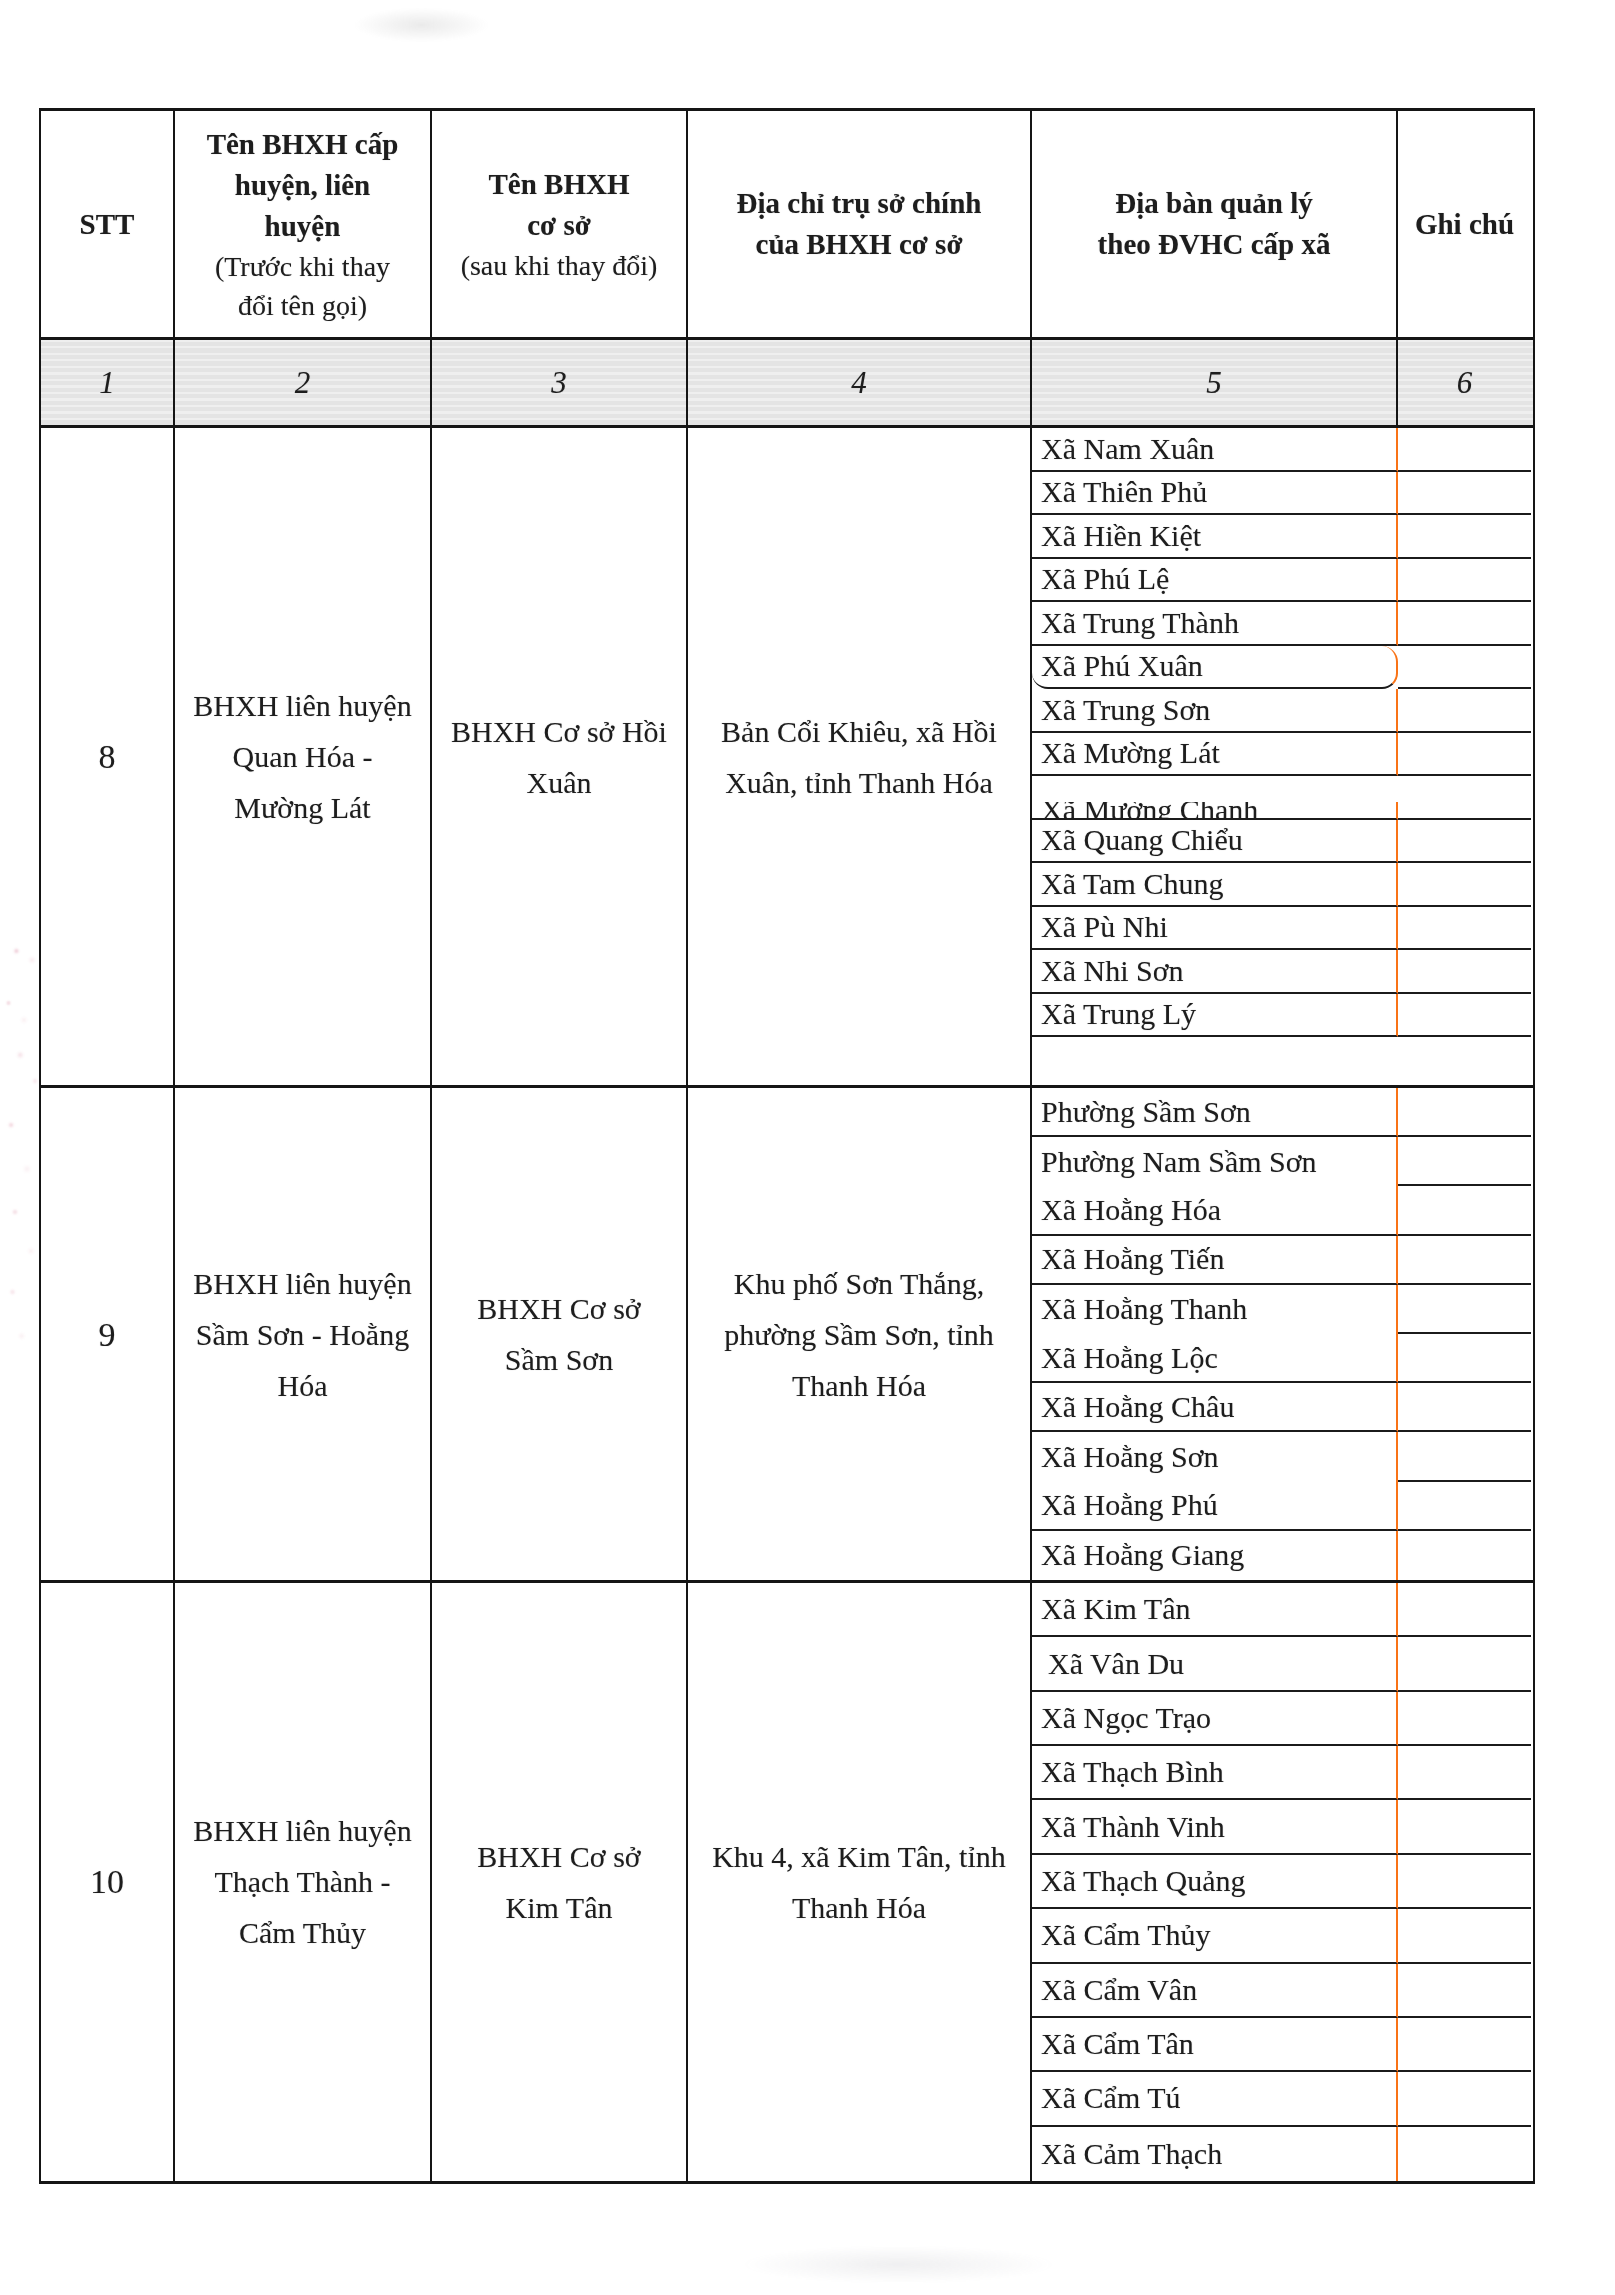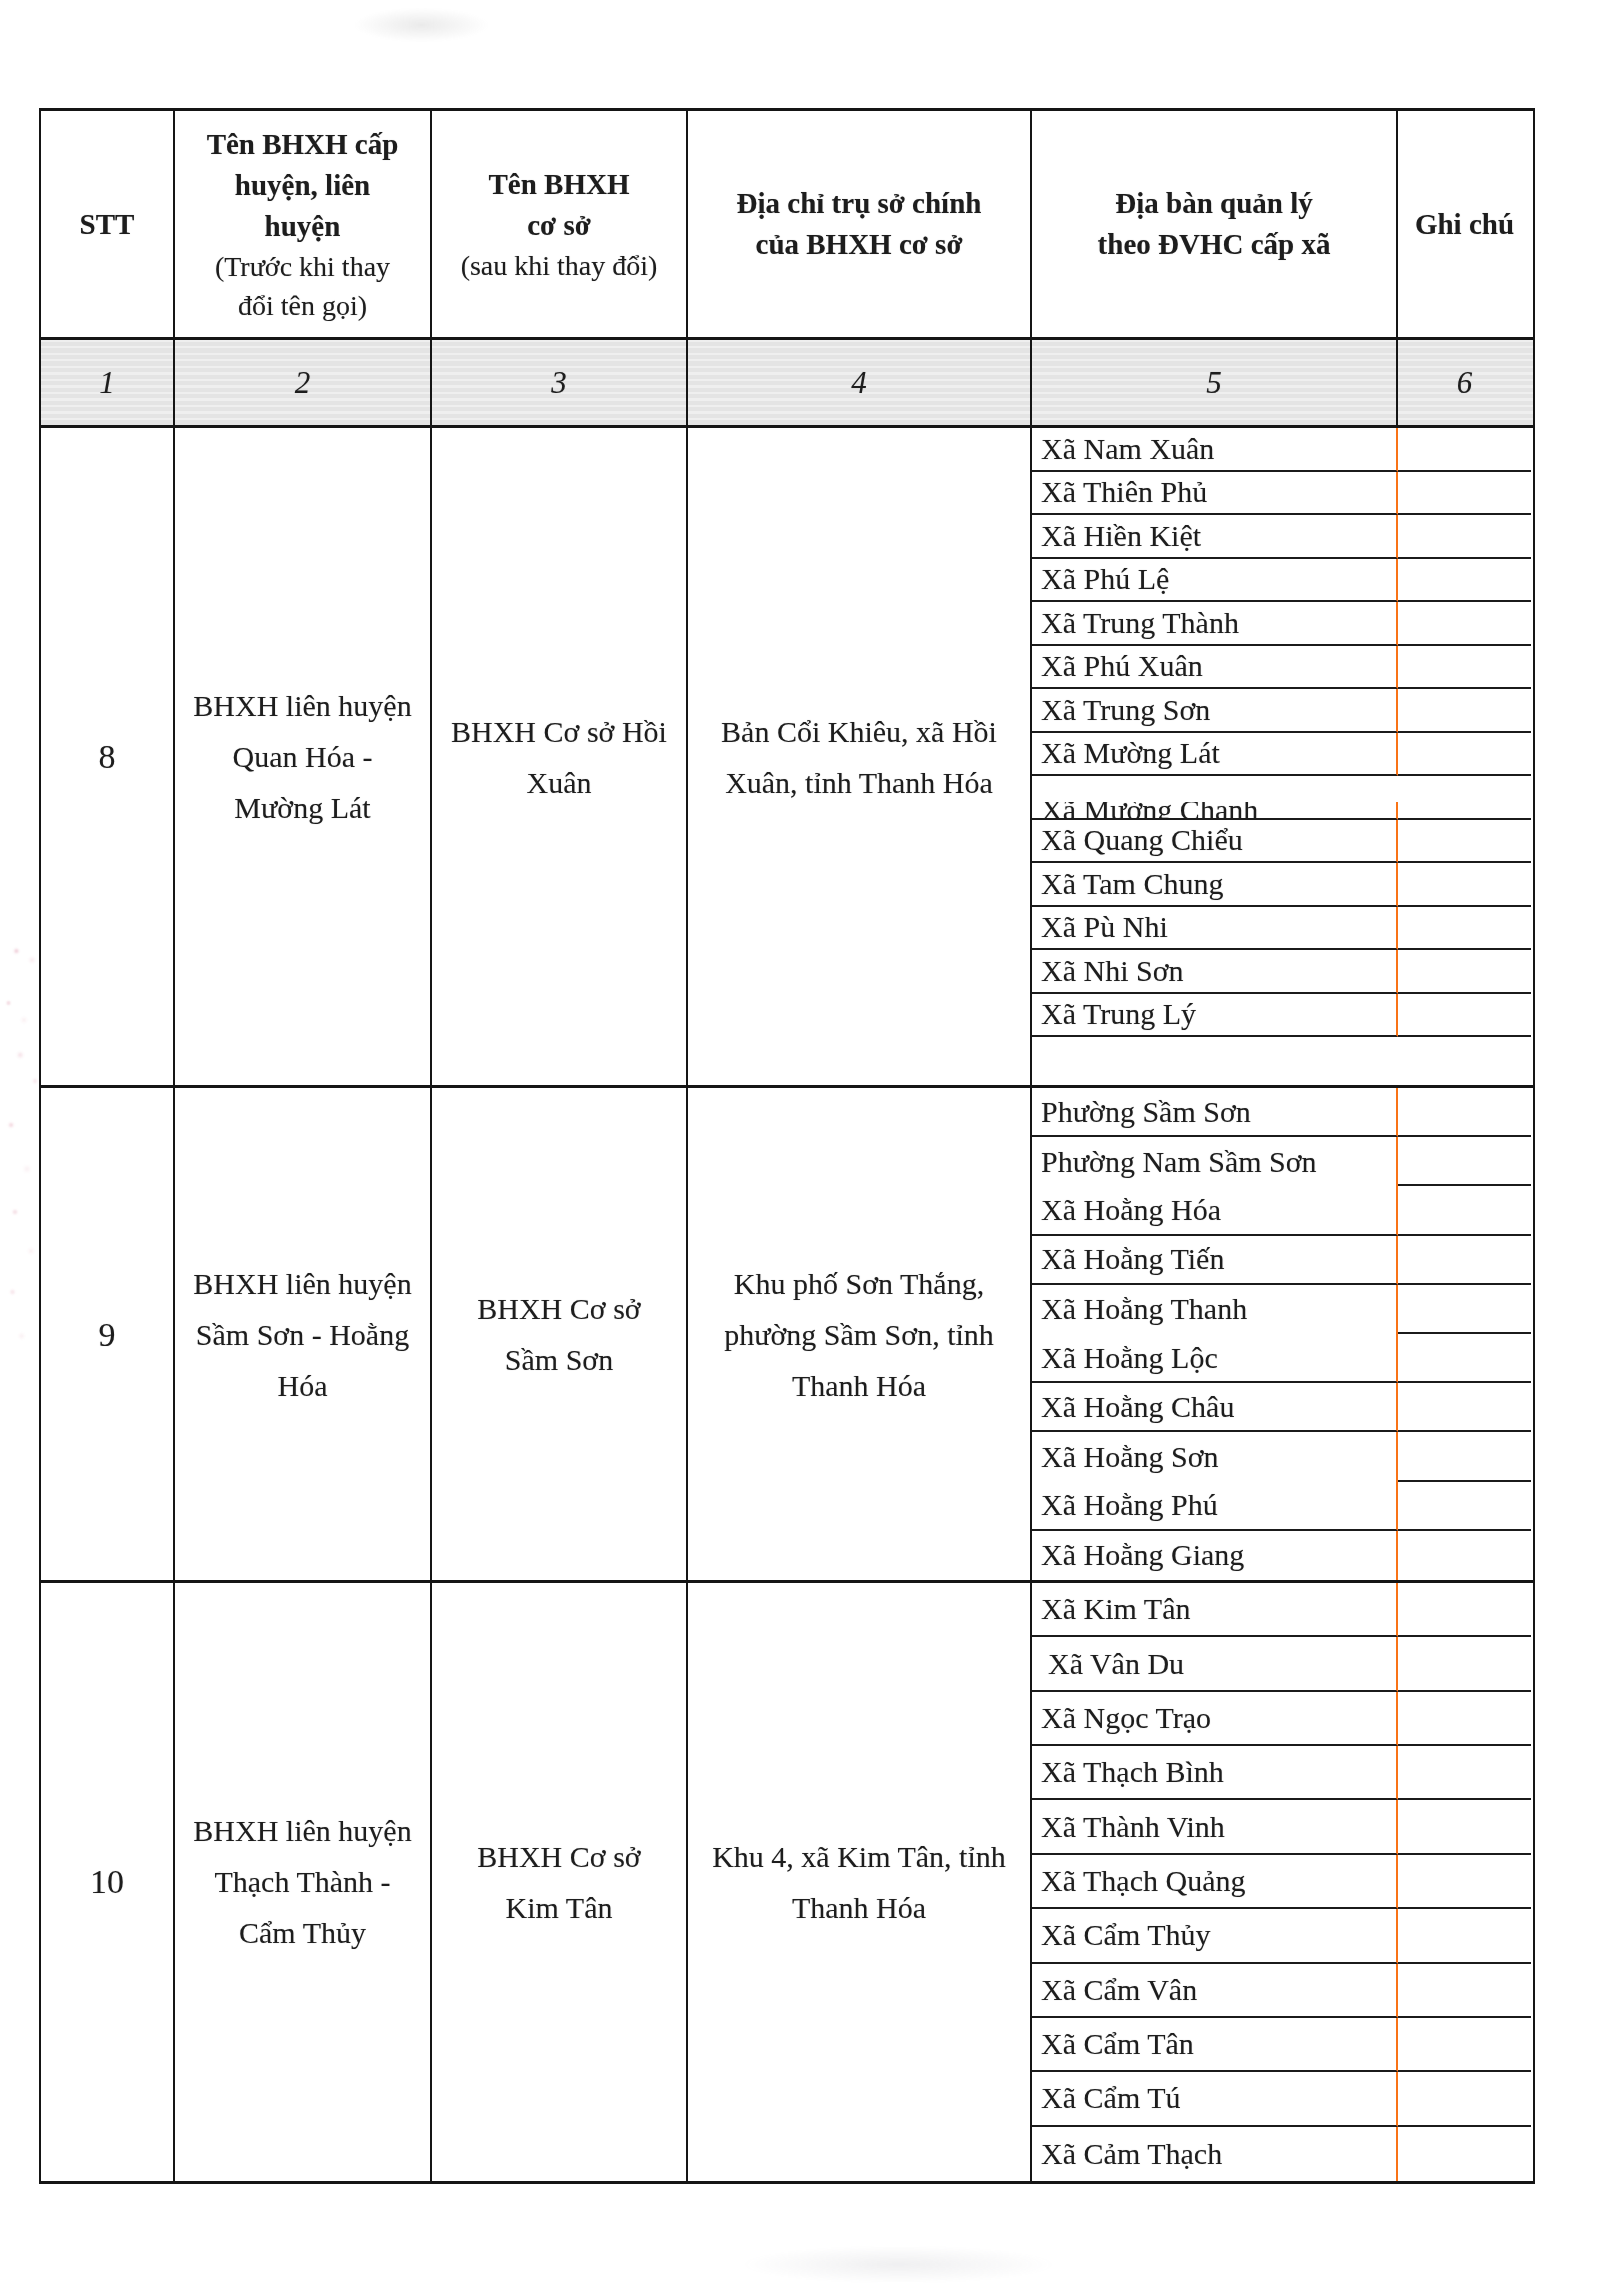--- a/index.html
+++ b/index.html
@@ -173,21 +173,21 @@
           <div class="ccell txt" style="grid-area: 1 / 5;">Xã Nam Xuân</div>
           <div class="notecell lastcol" style="grid-area: 1 / 6;"></div>
           <div class="ccell txt" style="grid-area: 2 / 5;">Xã Thiên Phủ</div>
           <div class="notecell lastcol" style="grid-area: 2 / 6;"></div>
           <div class="ccell txt" style="grid-area: 3 / 5;">Xã Hiền Kiệt</div>
           <div class="notecell lastcol" style="grid-area: 3 / 6;"></div>
           <div class="ccell txt" style="grid-area: 4 / 5;">Xã Phú Lệ</div>
           <div class="notecell lastcol" style="grid-area: 4 / 6;"></div>
           <div class="ccell txt" style="grid-area: 5 / 5;">Xã Trung Thành</div>
           <div class="notecell lastcol" style="grid-area: 5 / 6;"></div>
-          <div class="ccell txt" style="grid-area: 6 / 5;">Xã Phú Xuân</div>
+          <div class="ccell txt" style="grid-area: 6 / 5; border-radius: 16px;">Xã Phú Xuân</div>
           <div class="notecell lastcol" style="grid-area: 6 / 6;"></div>
           <div class="ccell txt" style="grid-area: 7 / 5;">Xã Trung Sơn</div>
           <div class="notecell lastcol" style="grid-area: 7 / 6;"></div>
           <div class="ccell txt" style="grid-area: 8 / 5;">Xã Mường Lát</div>
           <div class="notecell lastcol" style="grid-area: 8 / 6;"></div>
           <div class="ccell txt" style="grid-area: 9 / 5; margin-top: 26px;">Xã Mường Chanh</div>
           <div class="notecell lastcol" style="grid-area: 9 / 6;"></div>
           <div class="ccell txt" style="grid-area: 10 / 5;">Xã Quang Chiểu</div>
           <div class="notecell lastcol" style="grid-area: 10 / 6;"></div>
           <div class="ccell txt" style="grid-area: 11 / 5;">Xã Tam Chung</div>

